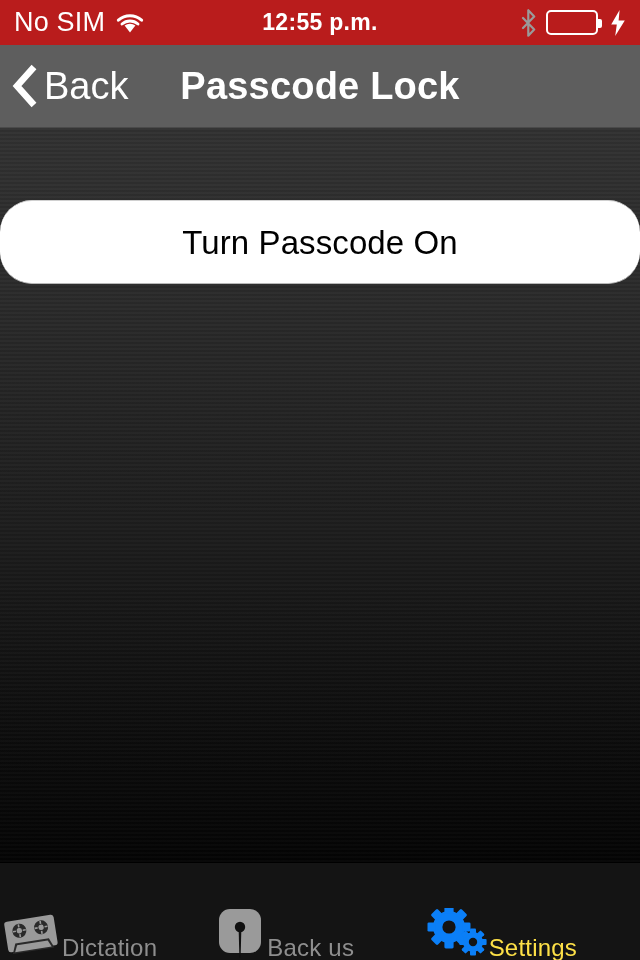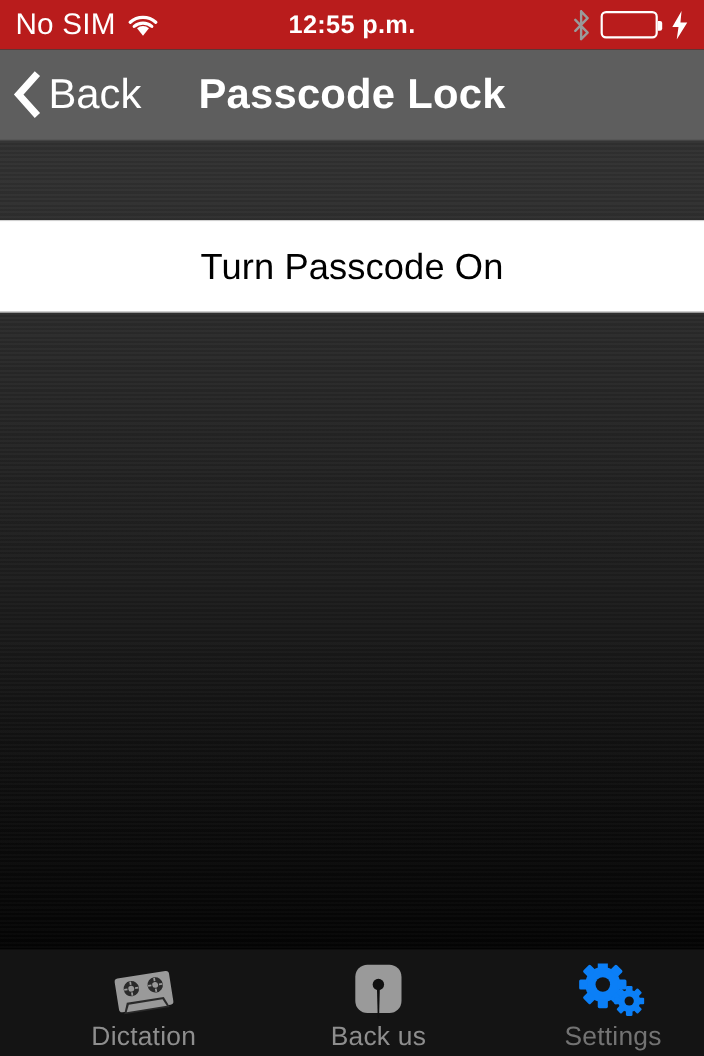--- a/index.html
+++ b/index.html
@@ -159,20 +159,21 @@
     width: 640px;
     height: 84px;
     background: #ffffff;
     border-top: 1px solid #d0d0d0;
     border-bottom: 1px solid #b9b9b9;
     box-sizing: border-box;
     display: flex;
     align-items: center;
     justify-content: center;
     cursor: pointer;
+    border-radius: 32px;
   }
   .cell-label {
     color: #000000;
     font-size: 33px;
     line-height: 1;
     letter-spacing: 0.1px;
   }
 
   
   #tab-bar {
@@ -182,41 +183,40 @@
     width: 640px;
     height: 98px;
     background: #141414;
     border-top: 1px solid #000000;
     display: flex;
     box-sizing: border-box;
   }
   .tab-item {
     flex: 1 1 25%;
     display: flex;
-    flex-direction: column;
-    align-items: center;
+    flex-direction: row;
+    align-items: flex-end;
     justify-content: flex-start;
     padding-top: 13px;
     cursor: pointer;
-    margin-left: 48px;
   }
   .tab-icon-box {
     height: 52px;
     display: flex;
     align-items: center;
     justify-content: center;
   }
   .tab-label {
     font-size: 24px;
     line-height: 1;
     margin-top: 3px;
     color: #8e8e8e;
     letter-spacing: 0.2px;
   }
-  .tab-item.active .tab-label { color: #737373; }
+  .tab-item.active .tab-label { color: #fde047; }
 </style>
 </head>
 <body>
 
 <div id="screen">
 
   <div id="status-bar">
 
     <div class="status-left">
       <span class="carrier-text">No SIM</span>

